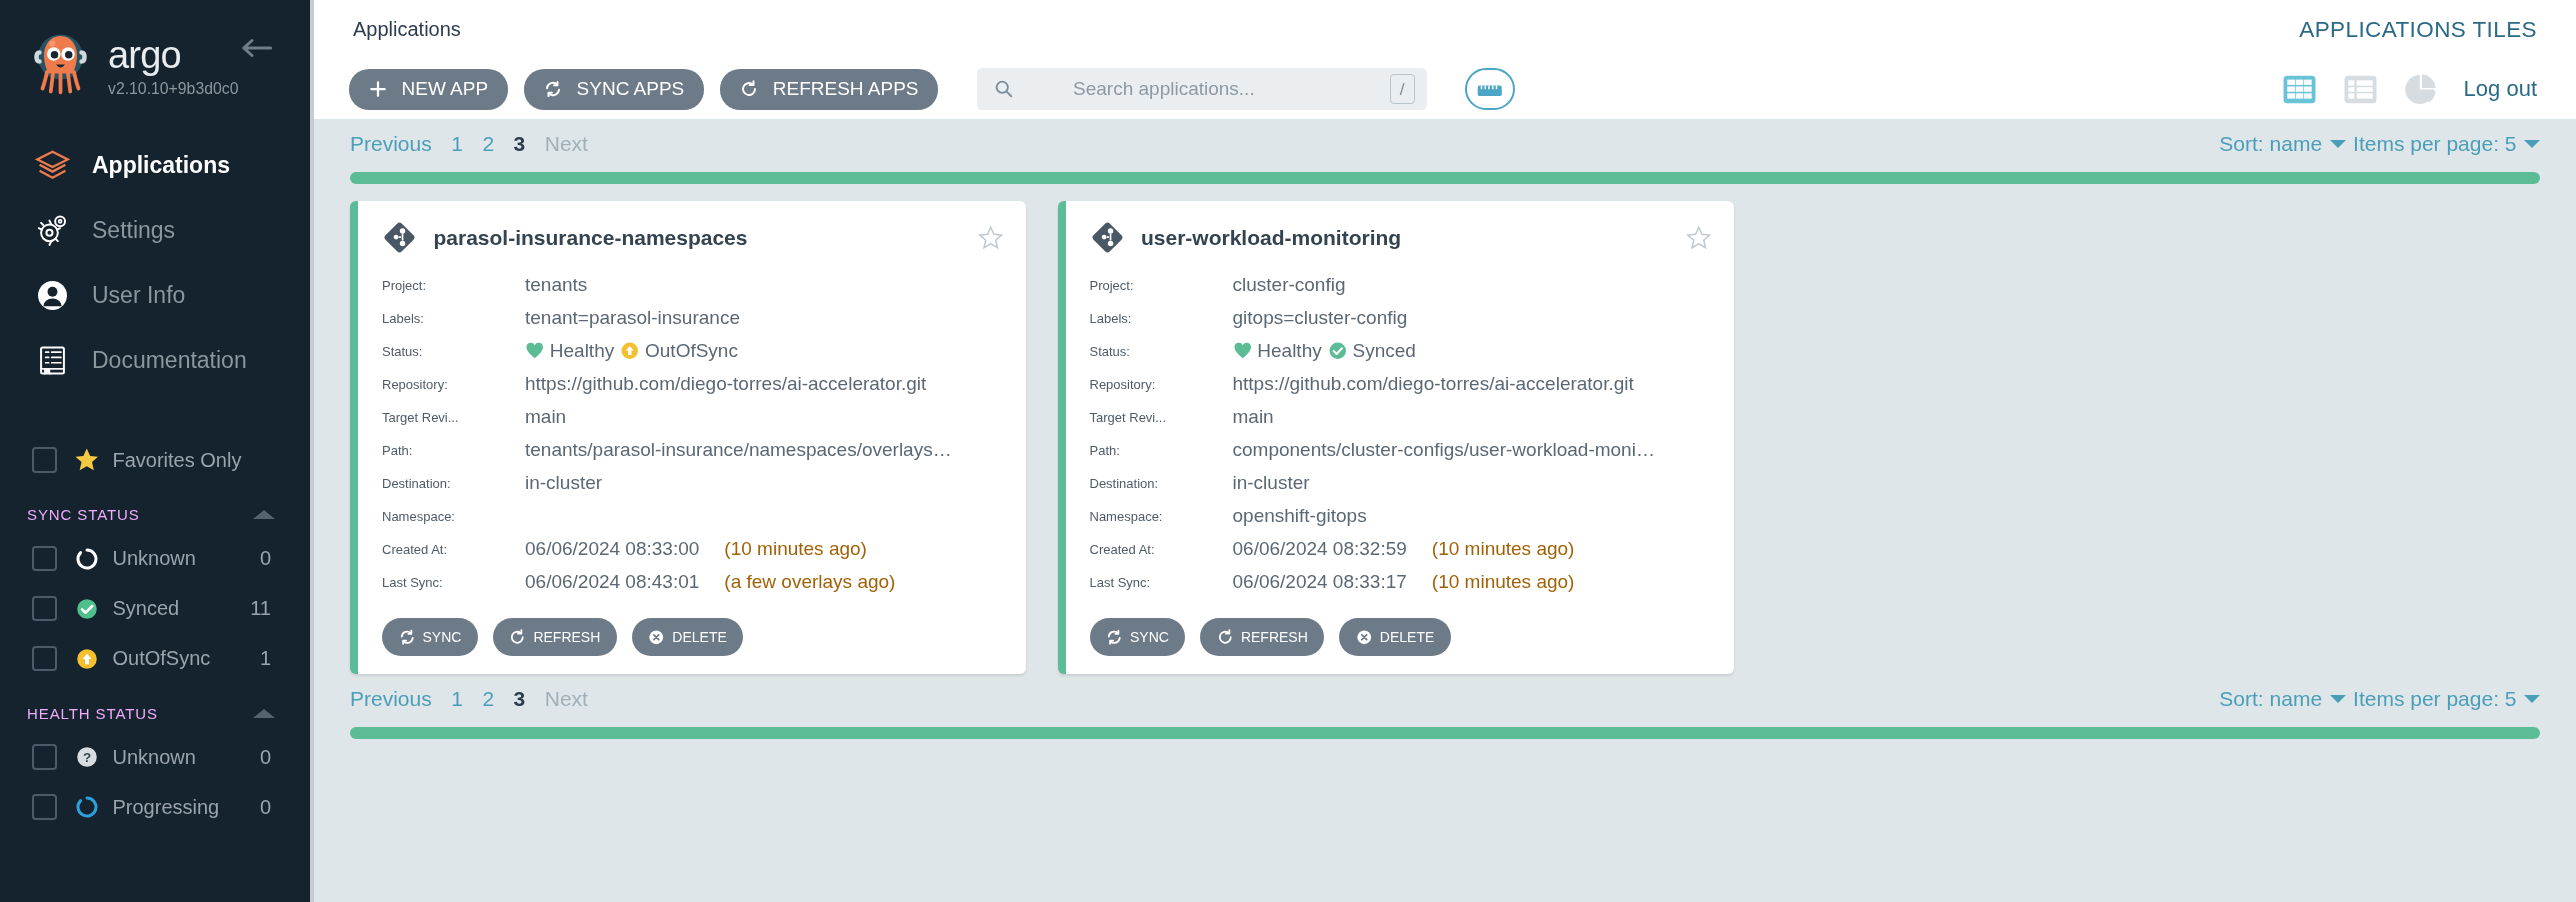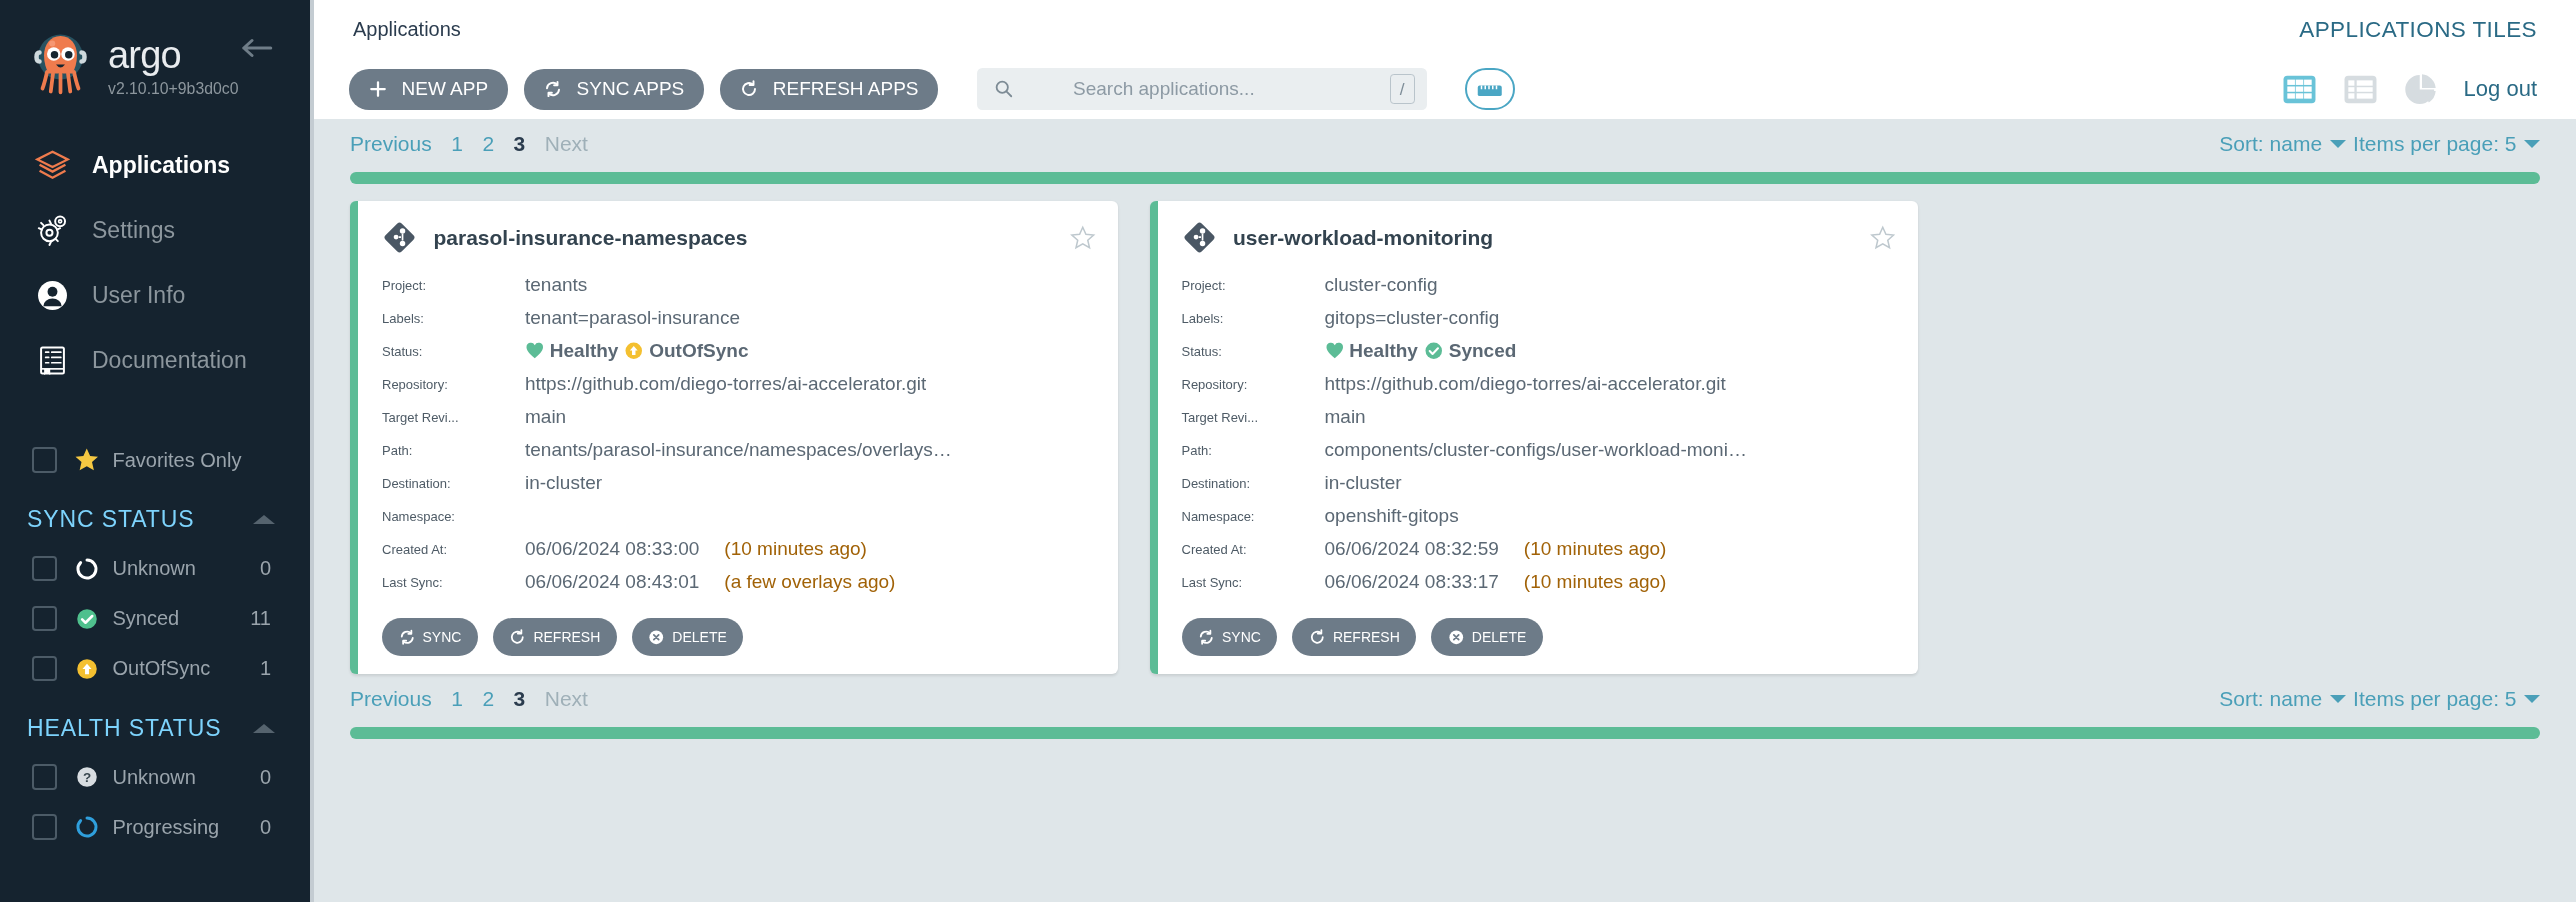--- a/index.html
+++ b/index.html
@@ -45,21 +45,21 @@
     border: 2.3px solid #4c5b67; border-radius: 3.8px; background: transparent;
   }
   .filter-icon { width: 33px; flex: 0 0 33px; margin-left: 13.5px; display: flex; align-items: center; justify-content: center; }
   .filter-label { margin-left: 9px; font-size: 20px; color: #9aa4ac; white-space: nowrap; }
   .filter-count { margin-left: auto; margin-right: 39px; font-size: 20px; color: #9aa4ac; }
 
   .section-head {
     display: flex; align-items: center; justify-content: space-between;
     padding: 21px 35px 10.5px 27px; cursor: pointer;
   }
-  .section-title { font-size: 23px; letter-spacing: 0.9px; color: #7dd3fc; }
+  .section-title { font-size: 15px; letter-spacing: 0.9px; color: #f0abfc; }
   .caret-up { width: 0; height: 0; border-left: 11.3px solid transparent; border-right: 11.3px solid transparent; border-bottom: 9.8px solid #55636e; }
 
   
   .main { flex: 1; height: 902px; display: flex; flex-direction: column; background: #dfe6e9; position: relative; }
 
   .topbar {
     height: 59px; flex: 0 0 59px; background: #ffffff;
     display: flex; align-items: center; justify-content: space-between;
     padding: 0 39px 0 39px;
   }
@@ -115,35 +115,35 @@
   .sortctl { font-size: 21px; color: #4a9fb8; cursor: pointer; display: inline-flex; align-items: center; gap: 7.5px; }
   .caret-down { width: 0; height: 0; border-left: 8.3px solid transparent; border-right: 8.3px solid transparent; border-top: 8.3px solid #4a9fb8; }
 
   .progressbar {
     margin: 6px 36px 0 36px; height: 12px; border-radius: 6px;
     background: #5cbc96;
   }
 
   .cards { display: flex; gap: 31.5px; padding: 16.5px 36px 0 36px; }
   .card {
-    width: 768px; background: #ffffff; border-radius: 6px;
+    width: 676px; background: #ffffff; border-radius: 6px;
     border-left: 8.3px solid #5cbc96;
     box-shadow: 0 1.5px 3px rgba(0,0,0,0.10);
     padding: 19.5px 22.5px 18px 24px;
   }
   .card-head { display: flex; align-items: center; margin-bottom: 13.5px; }
   .git-icon { width: 35px; height: 35px; flex: 0 0 35px; }
   .card-title { margin-left: 16.5px; font-size: 21px; font-weight: bold; color: #33434f; }
   .star { margin-left: auto; width: 25.5px; height: 25.5px; cursor: pointer; }
 
   .row { display: flex; align-items: center; height: 33px; }
   .row-k { width: 143px; flex: 0 0 143px; font-size: 13px; color: #4e5b66; }
   .row-v { font-size: 19px; color: #5b6874; white-space: nowrap; overflow: hidden; text-overflow: ellipsis; }
   .status-v { display: flex; align-items: center; gap: 6px; }
-  .status-seg { display: inline-flex; align-items: center; gap: 5.3px; font-size: 19px; color: #5b6874; font-weight: bold; }
+  .status-seg { display: inline-flex; align-items: center; gap: 5.3px; font-size: 19px; color: #5b6874; }
   .heart { width: 19.5px; height: 19.5px; }
   .badge-ico { width: 19.5px; height: 19.5px; }
   .rel { color: #a16207; margin-left: 25px; }
 
   .card-actions { display: flex; gap: 15px; margin-top: 19.5px; }
   .card-btn {
     display: inline-flex; align-items: center; gap: 7.5px;
     height: 38px; padding: 0 16.5px; border-radius: 19px;
     background: #6d7b88; color: #fff; font-size: 14px; border: none; cursor: pointer;
   }

